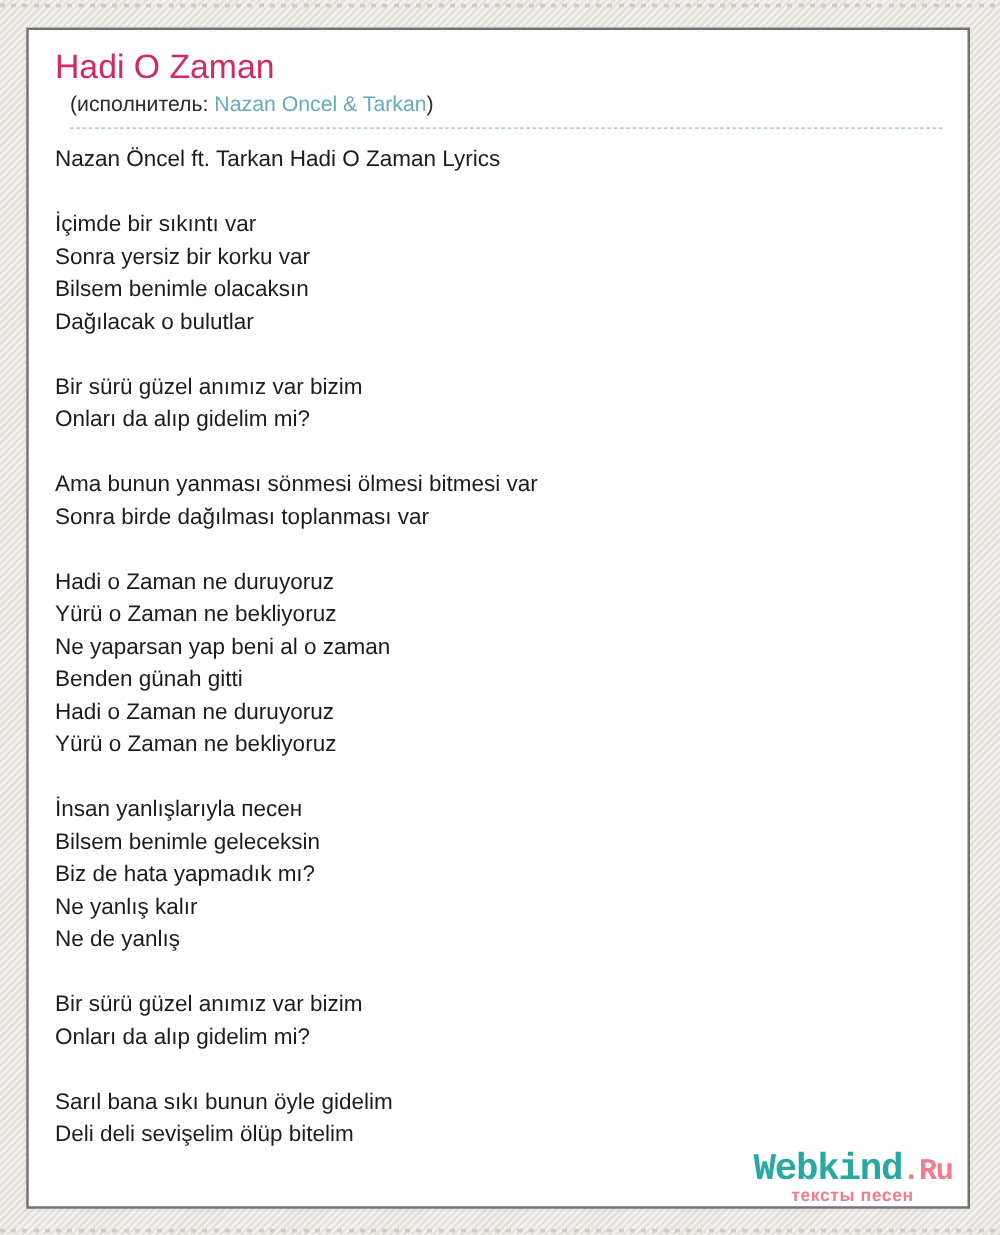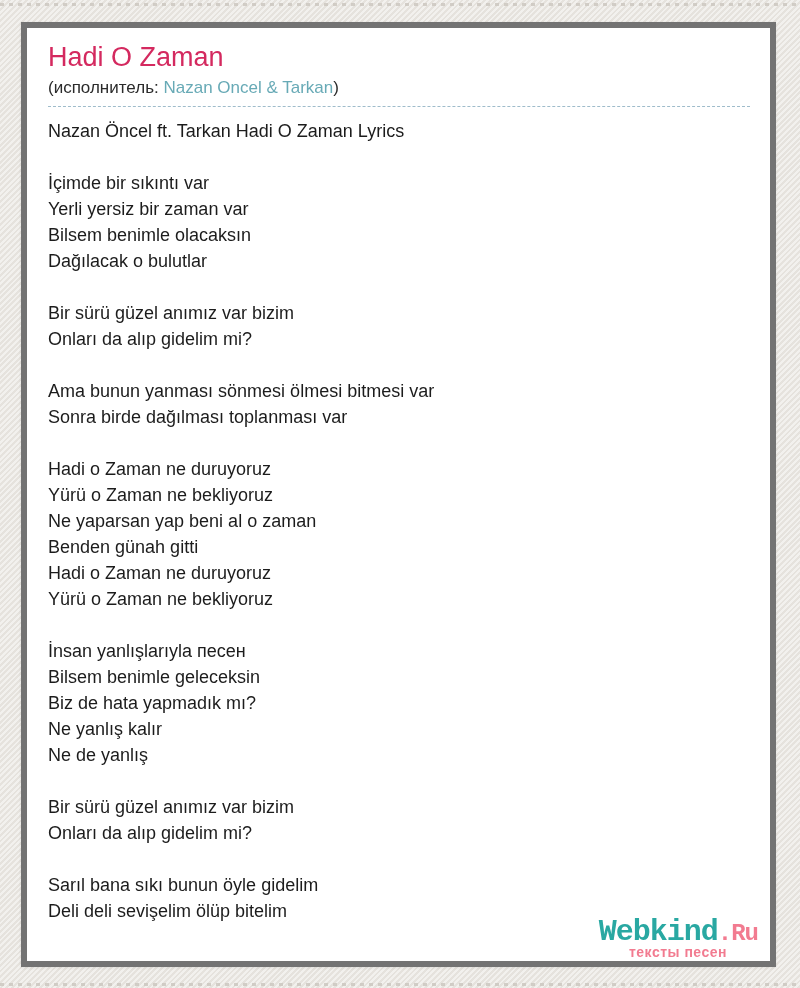--- a/index.html
+++ b/index.html
@@ -21,38 +21,39 @@
   }
   .stitch-top { top: 3px; }
   .stitch-bottom { bottom: 2px; }
   .card {
     position: absolute;
     left: 21px;
     top: 22px;
     width: 755px;
     height: 945px;
     background: #ffffff;
-    border: 6px solid #737373;
+    border: 2px solid #737373;
     box-shadow: 0 1px 3px rgba(0,0,0,0.07);
     padding: 14px 20px 0 21px;
   }
   .title {
     font-size: 27px;
     font-weight: 400;
     line-height: 1.15;
     color: #d4295f;
     letter-spacing: 0px;
   }
   .artist-line {
     margin-top: 4px;
     font-size: 17px;
     color: #2b2b2b;
     line-height: 22px;
     padding-bottom: 7px;
     border-bottom: 1px dashed #9fbccb;
+    margin-left: 12px;
   }
   .artist-link {
     color: #68aab6;
     text-decoration: none;
     cursor: pointer;
   }
   .lyrics {
     margin-top: 11px;
     font-size: 18px;
     color: #1c1c1c;
@@ -95,21 +96,21 @@
 <div class="card">
 
   <h1 class="title">Hadi O Zaman</h1>
 
   <div class="artist-line"><span>(исполнитель: </span><a class="artist-link">Nazan Oncel &amp; Tarkan</a><span>)</span></div>
 
   <div class="lyrics">
     <div class="lyric-line">Nazan Öncel ft. Tarkan Hadi O Zaman Lyrics</div>
     <div class="lyric-line"></div>
     <div class="lyric-line">İçimde bir sıkıntı var</div>
-    <div class="lyric-line">Yerli yersiz bir zaman var</div>
+    <div class="lyric-line">Sonra yersiz bir korku var</div>
     <div class="lyric-line">Bilsem benimle olacaksın</div>
     <div class="lyric-line">Dağılacak o bulutlar</div>
     <div class="lyric-line"></div>
     <div class="lyric-line">Bir sürü güzel anımız var bizim</div>
     <div class="lyric-line">Onları da alıp gidelim mi?</div>
     <div class="lyric-line"></div>
     <div class="lyric-line">Ama bunun yanması sönmesi ölmesi bitmesi var</div>
     <div class="lyric-line">Sonra birde dağılması toplanması var</div>
     <div class="lyric-line"></div>
     <div class="lyric-line">Hadi o Zaman ne duruyoruz</div>

